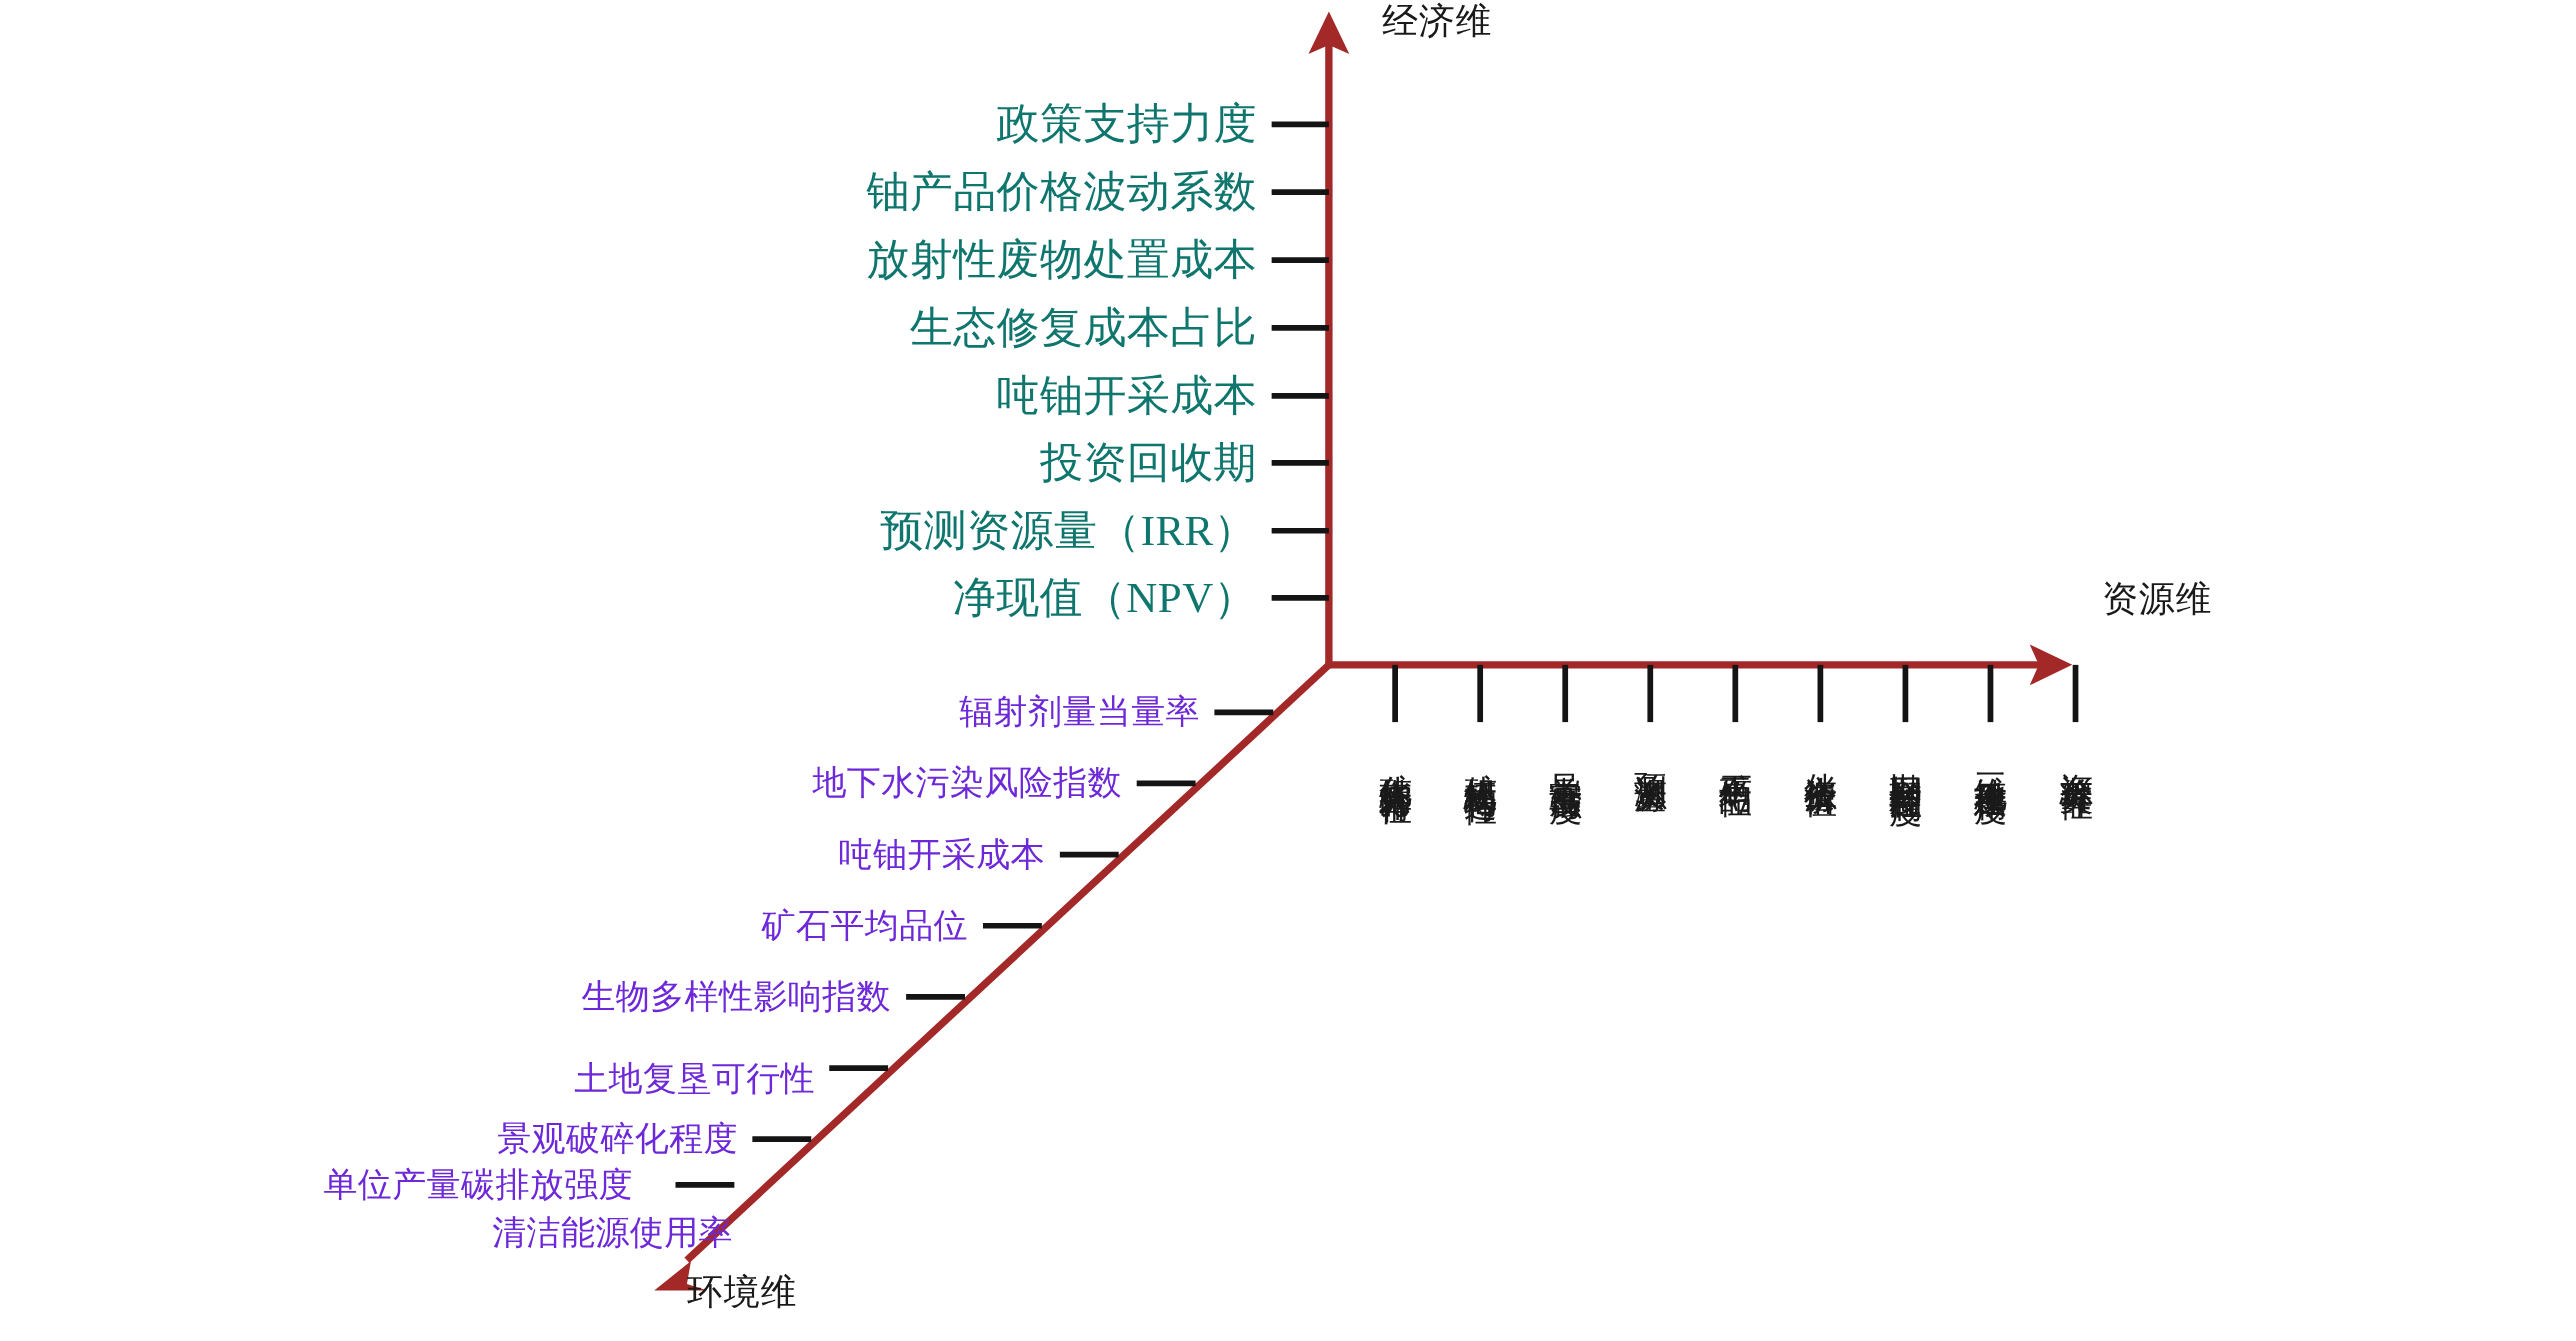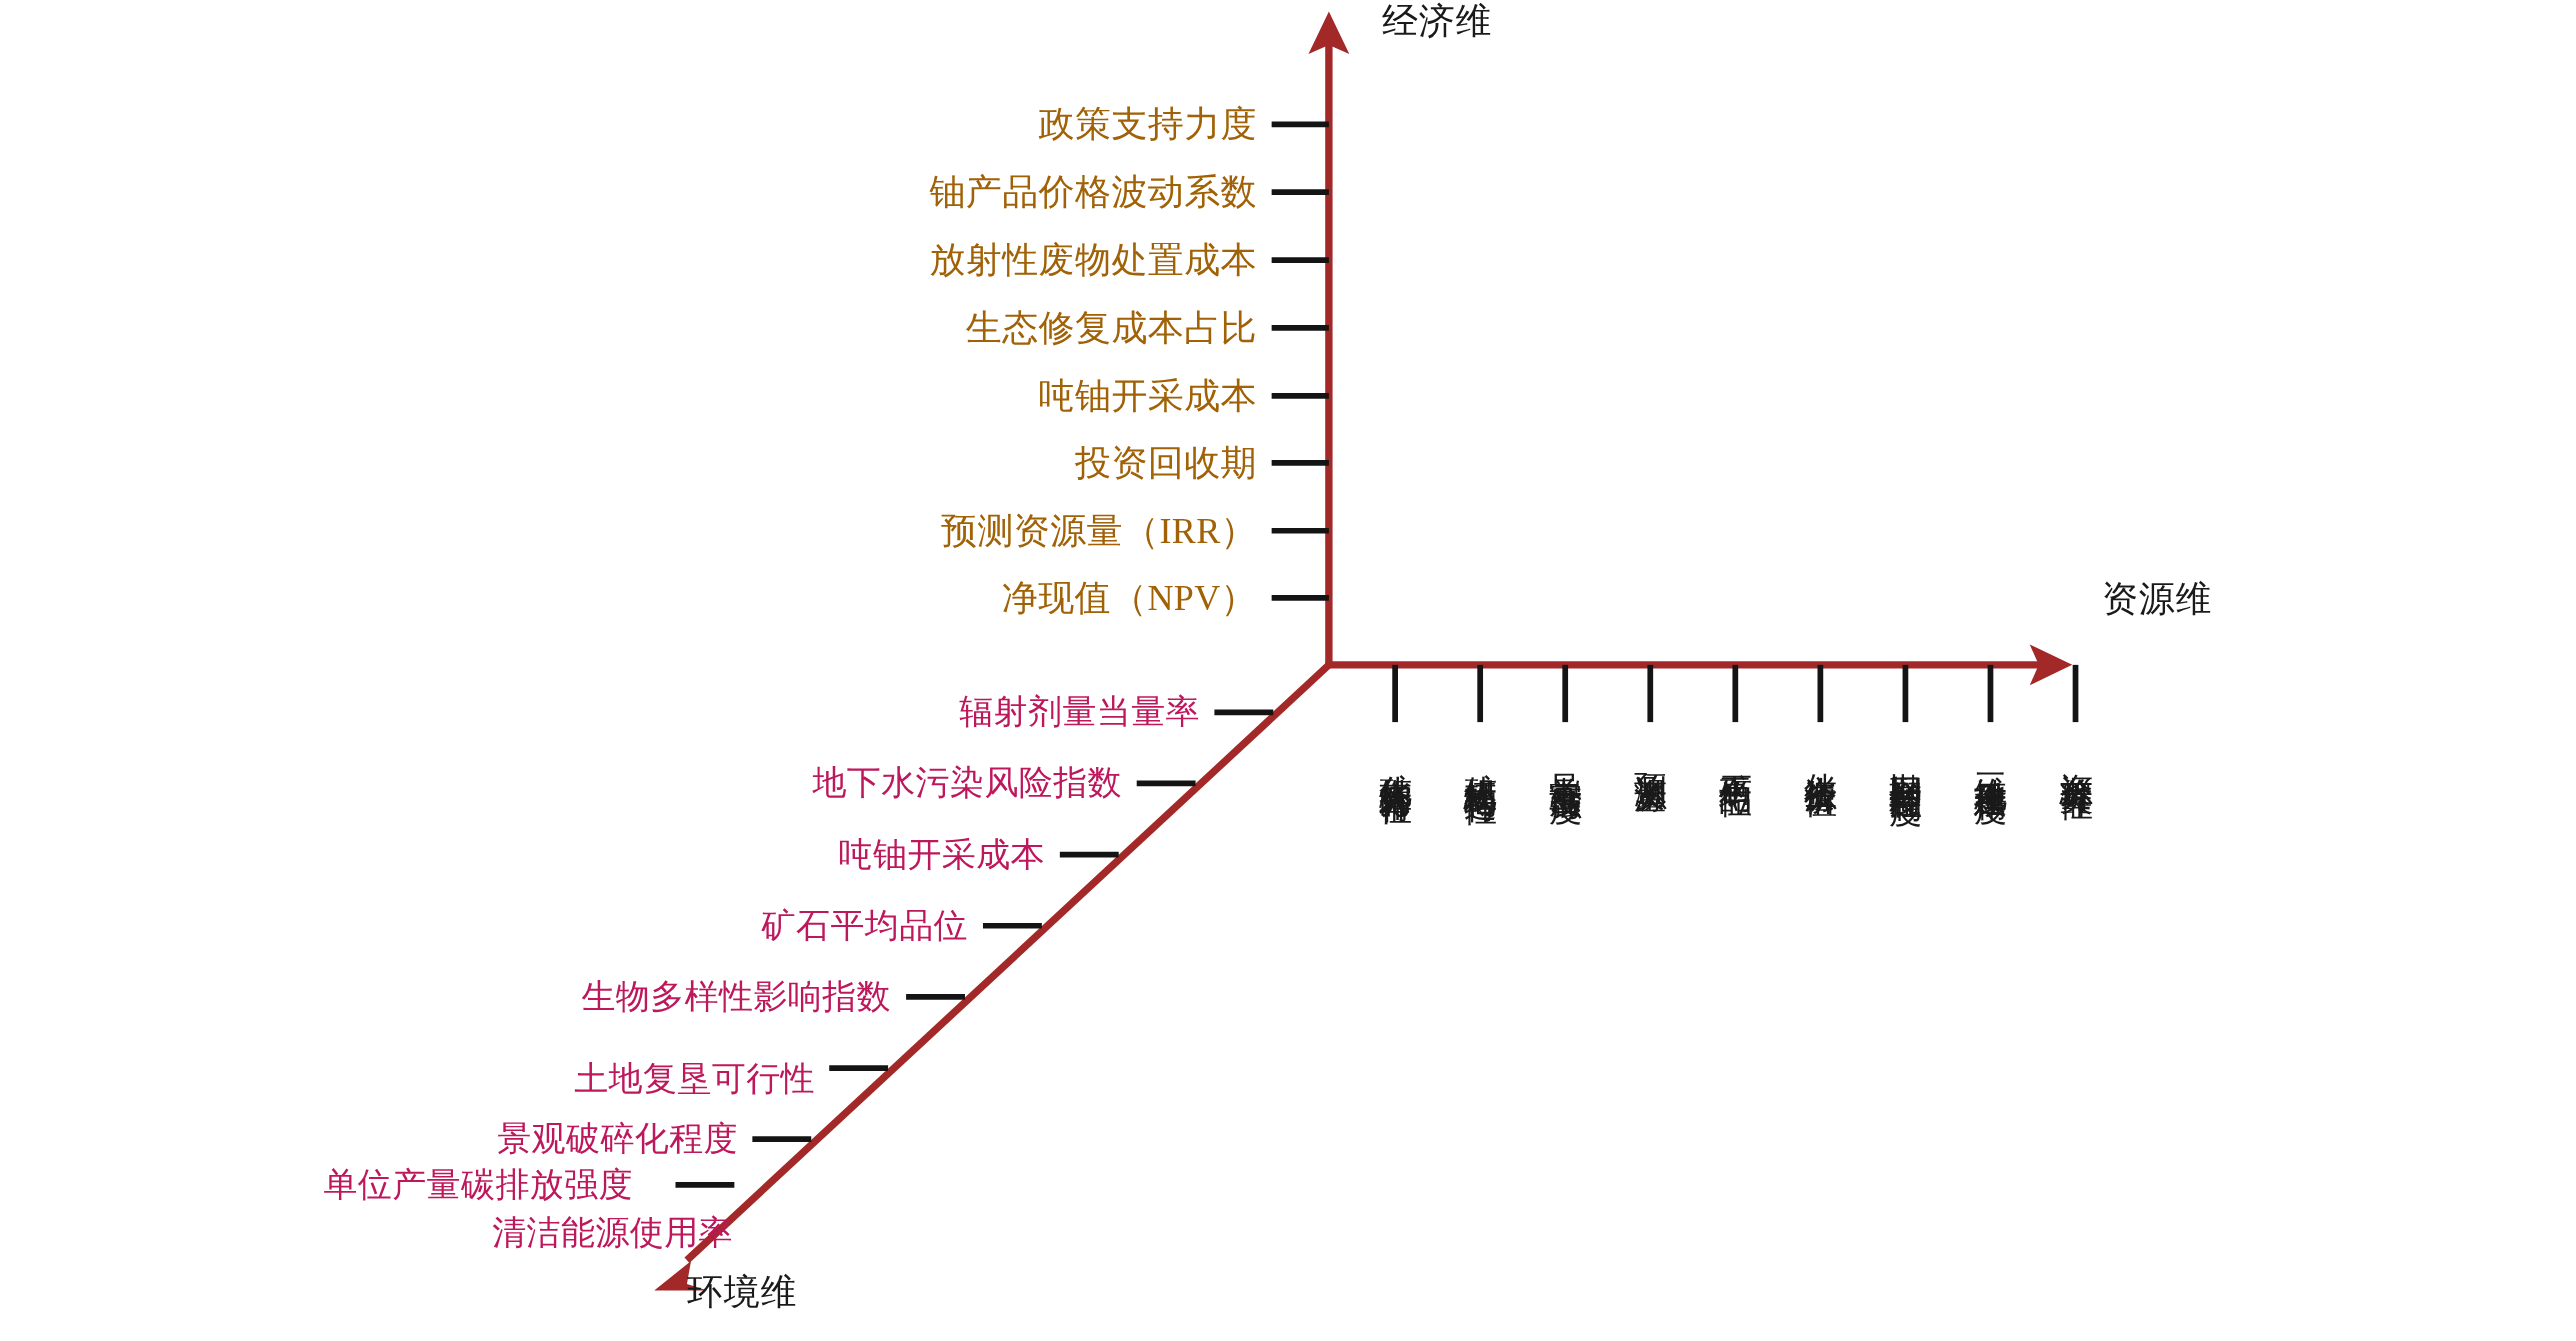--- a/index.html
+++ b/index.html
@@ -34,22 +34,22 @@
     letter-spacing: 0.8px;
   }
   #axis-title-economic { left: 1382px; top: -3.3px; }
   #axis-title-resource { left: 2102px; top: 575px; }
   #axis-title-environment { left: 687px; top: 1268px; }
 
   
   .econ-label {
     position: absolute;
     right: 2576px;
-    font-size: 36px;
-    color: #a16207;
+    font-size: 43px;
+    color: #0f766e;
     white-space: nowrap;
     text-align: right;
     transform: translateY(-50%);
     letter-spacing: 0.4px;
   }
 
   
   .res-label {
     position: absolute;
     font-size: 33px;
@@ -59,21 +59,21 @@
     white-space: nowrap;
     letter-spacing: 2.5px;
     line-height: 1;
     transform: translateX(-50%);
   }
 
   
   .env-label {
     position: absolute;
     font-size: 34px;
-    color: #be185d;
+    color: #6d28d9;
     white-space: nowrap;
     text-align: right;
     transform: translate(-100%, -50%);
     letter-spacing: 0.4px;
   }
   .env-label.no-tick { letter-spacing: 0.4px; }
 </style>
 </head>
 <body>
 

